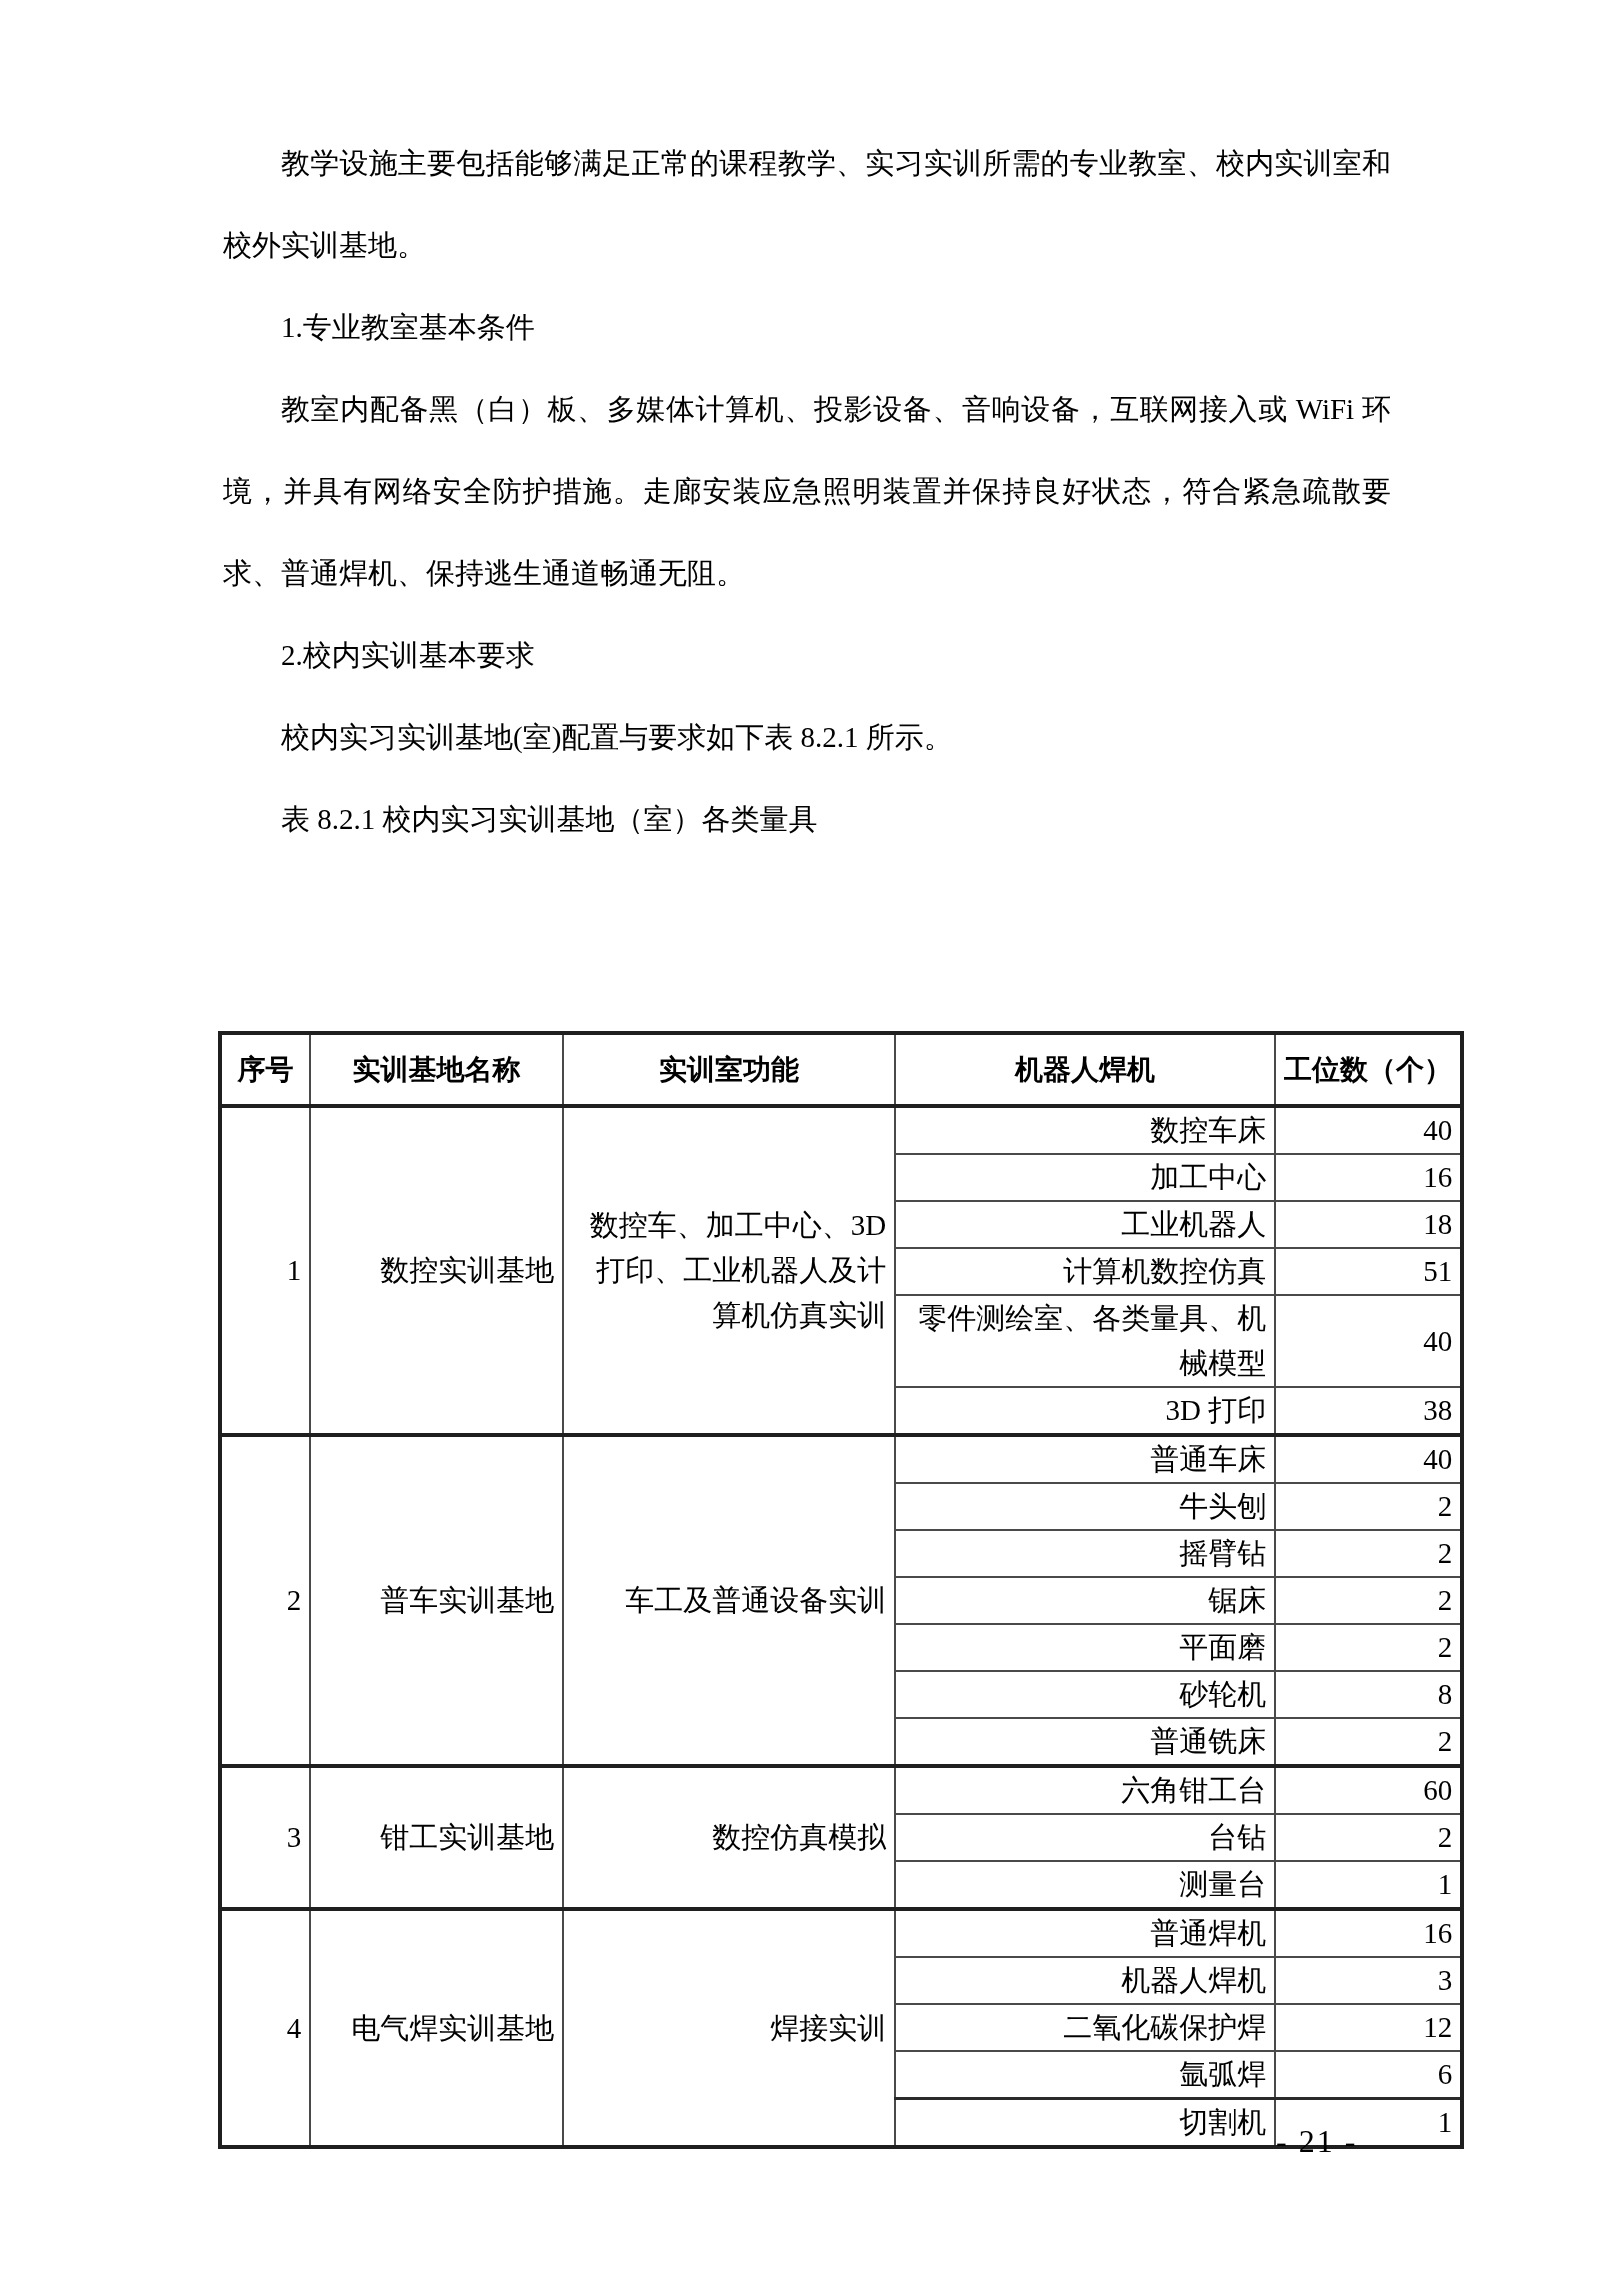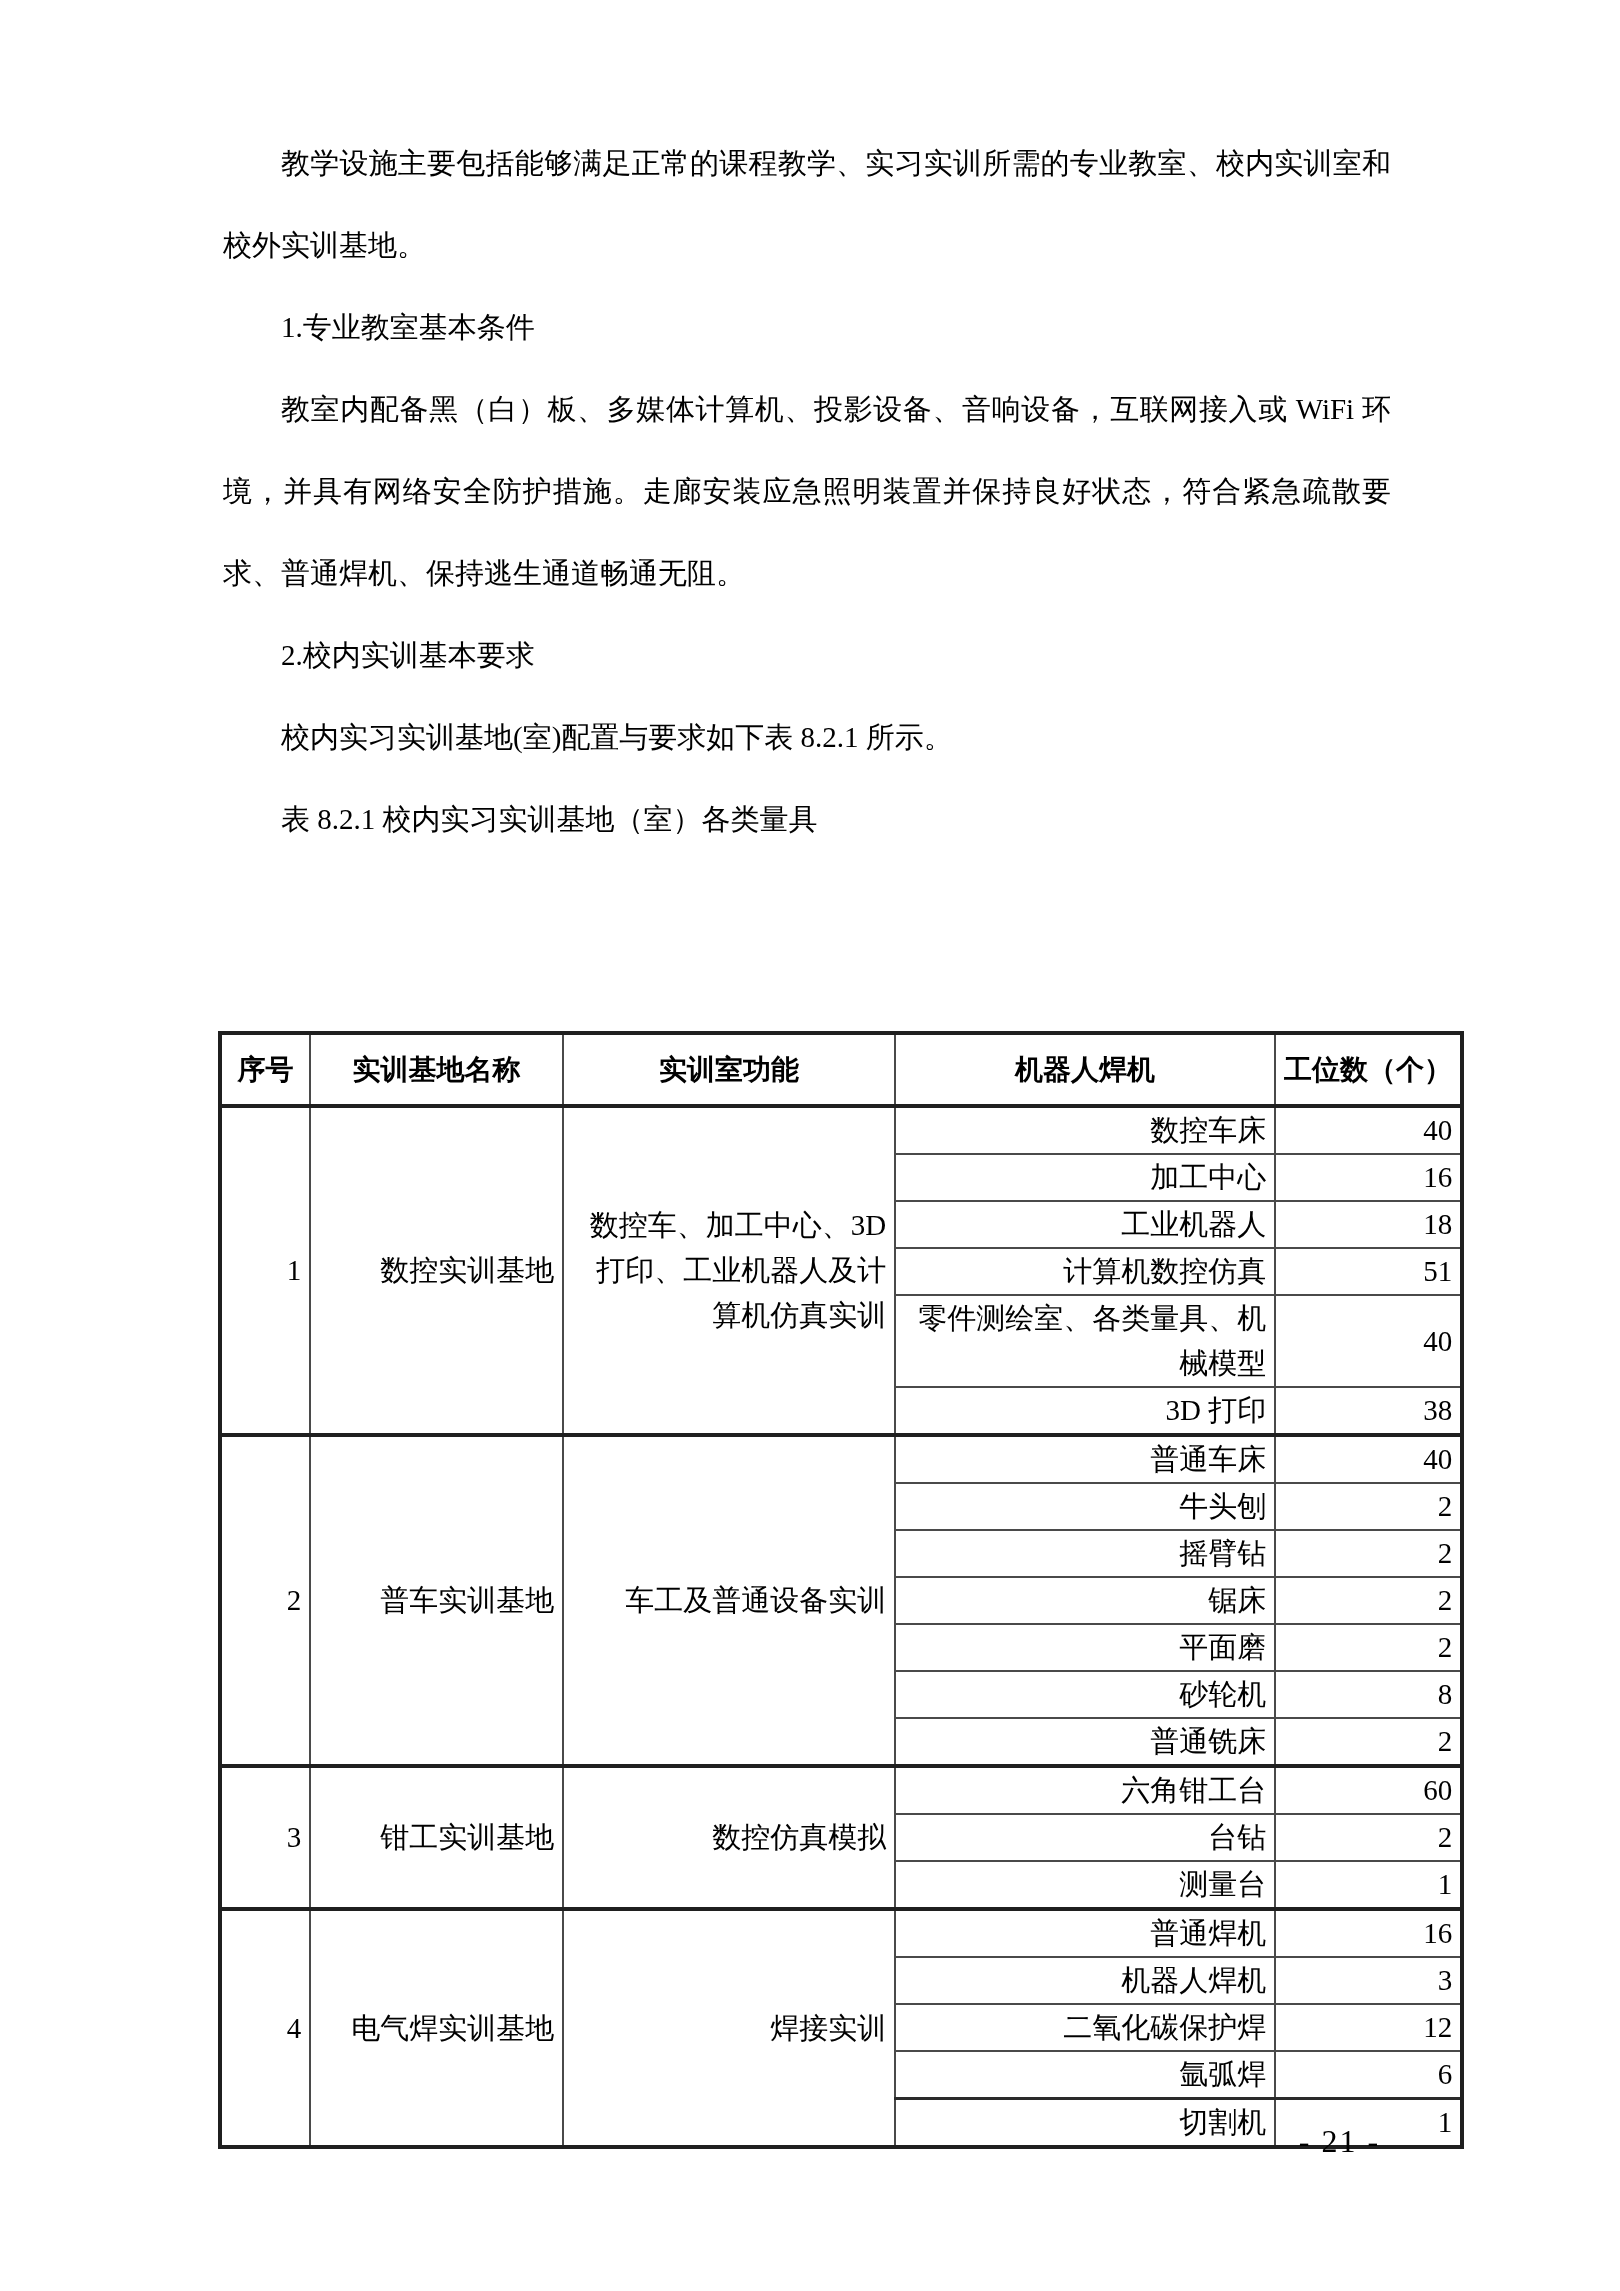--- a/index.html
+++ b/index.html
@@ -80,21 +80,20 @@
   tr.thick-top td {
     border-top: 3.9px solid #2a2a2a;
   }
   .footer {
     position: absolute;
     top: 2123px;
     left: 1276px;
     width: 127px;
     font-size: 32px;
     letter-spacing: 2px;
-    text-align: center;
     white-space: nowrap;
   }
 </style>
 </head>
 <body>
 
 <div class="page">
 
   <div class="content">
     <p>教学设施主要包括能够满足正常的课程教学、实习实训所需的专业教室、校内实训室和校外实训基地。</p>

